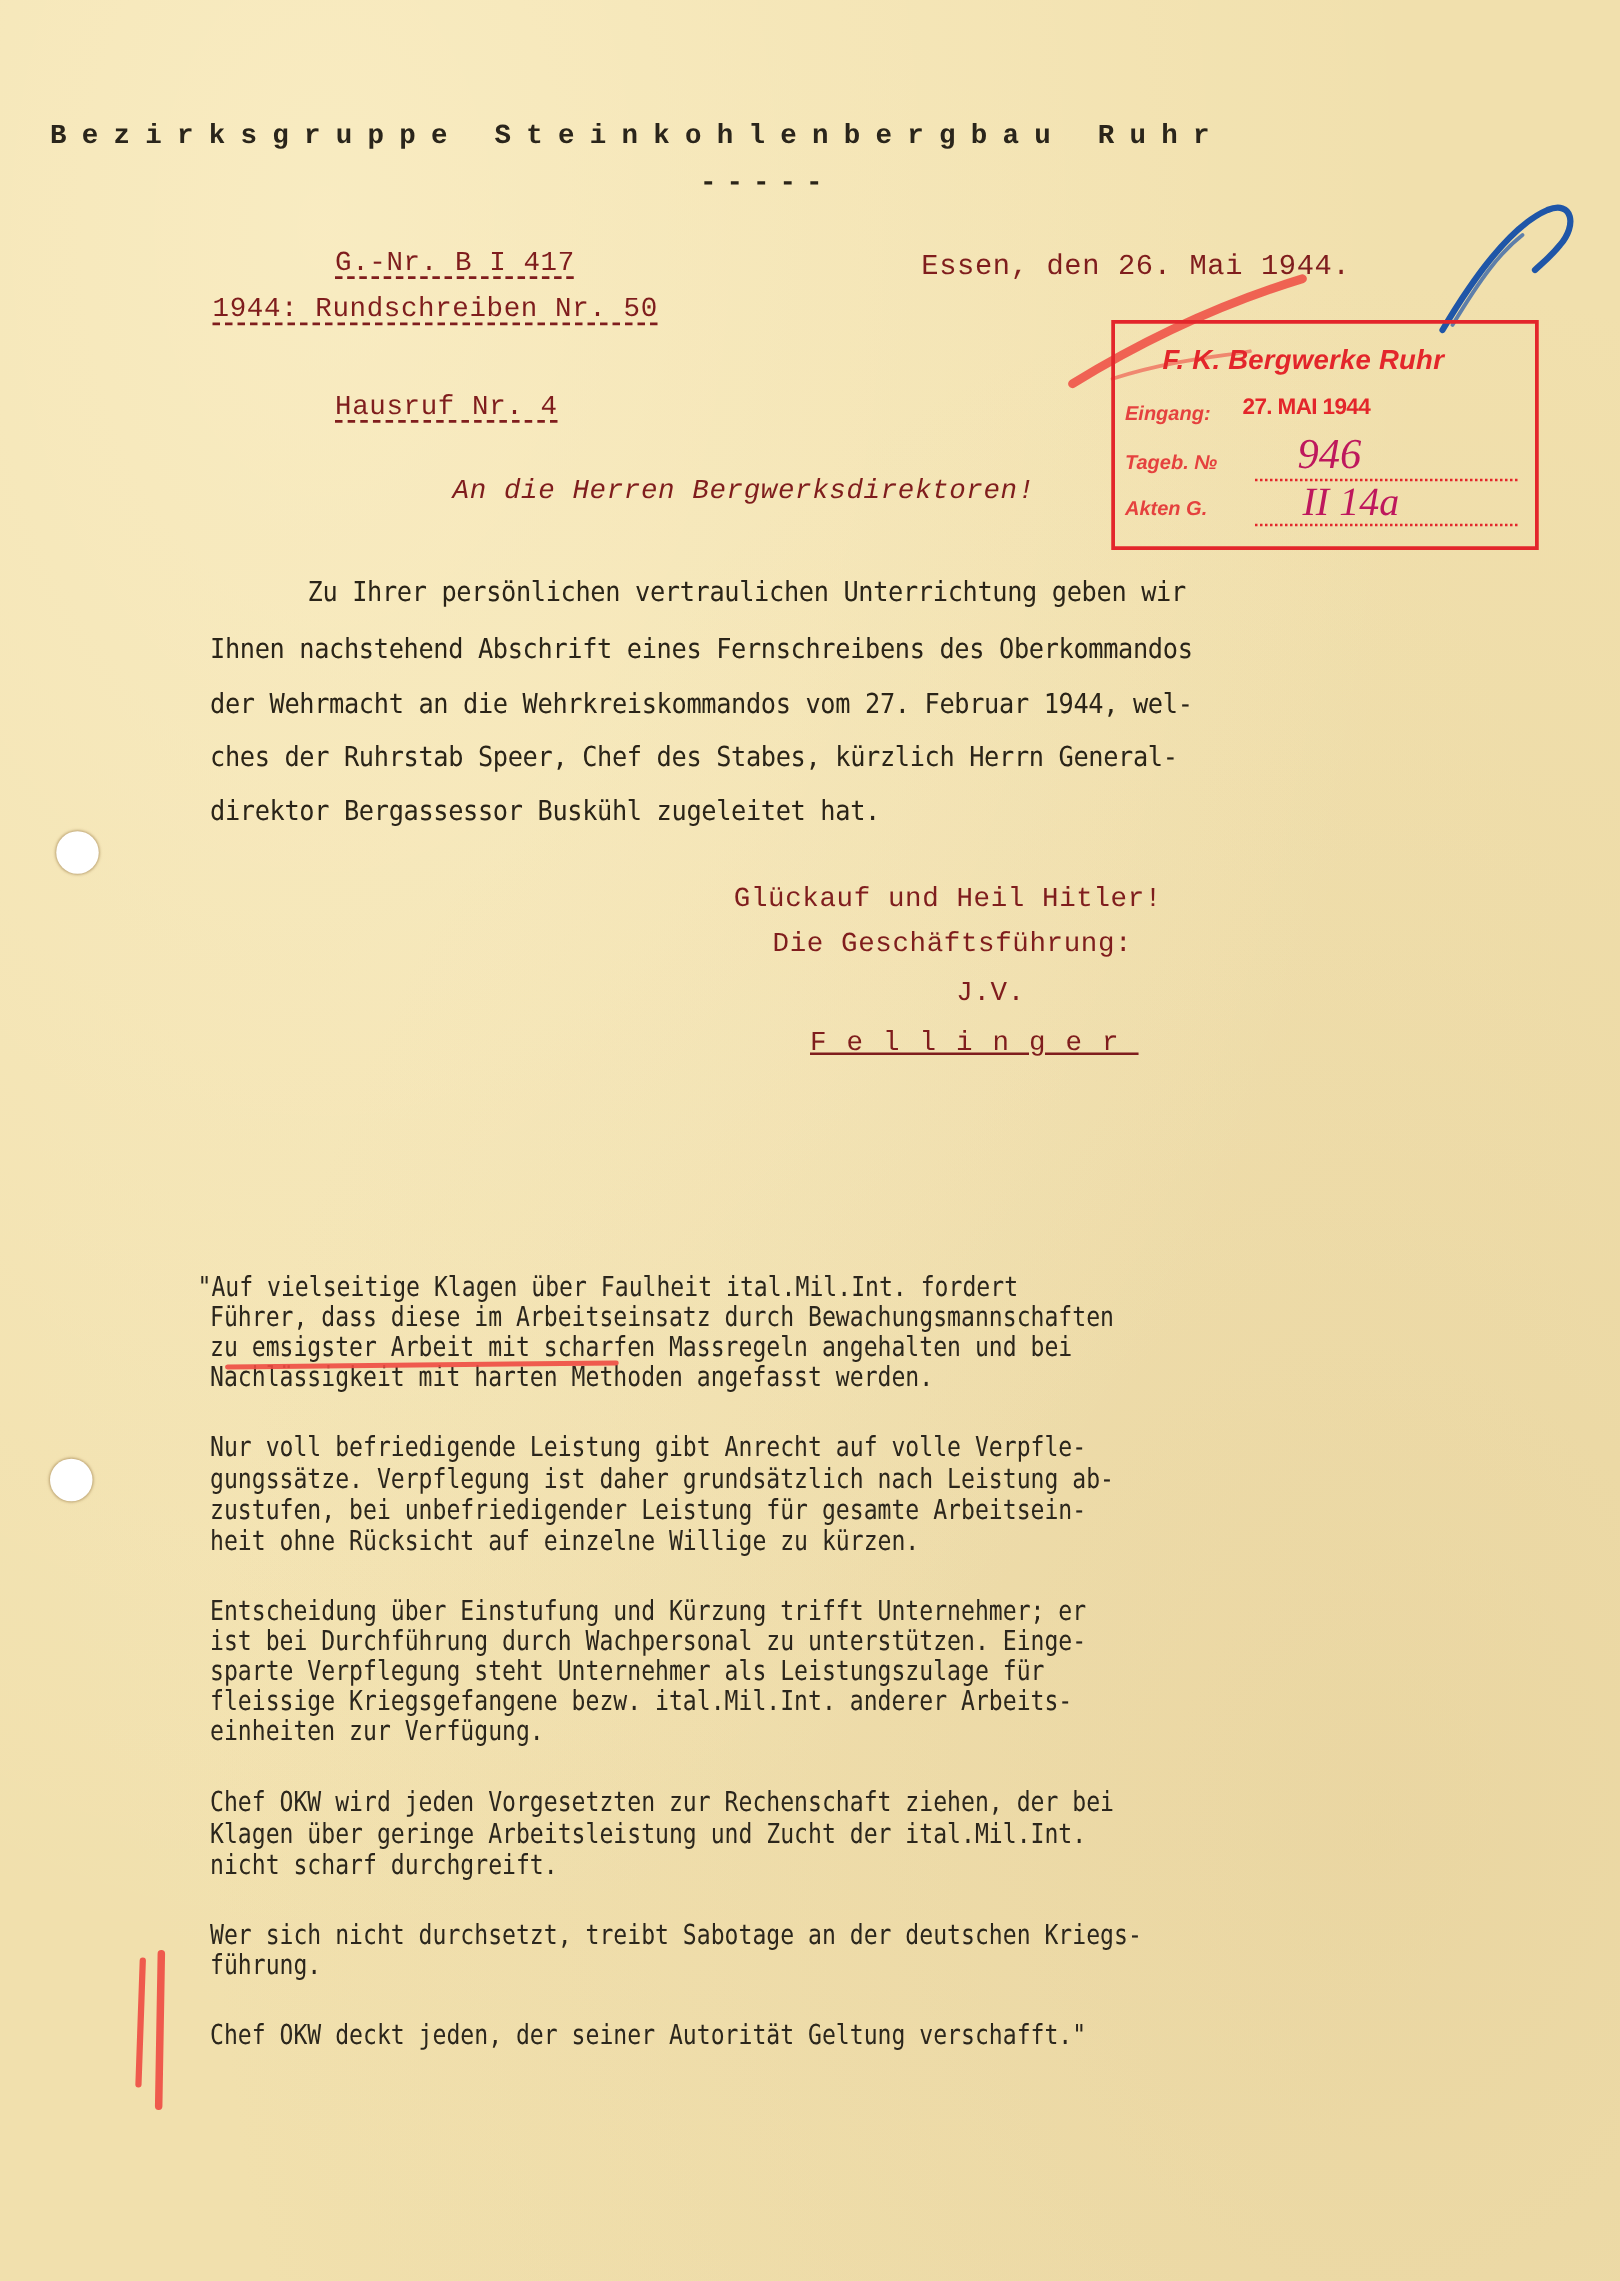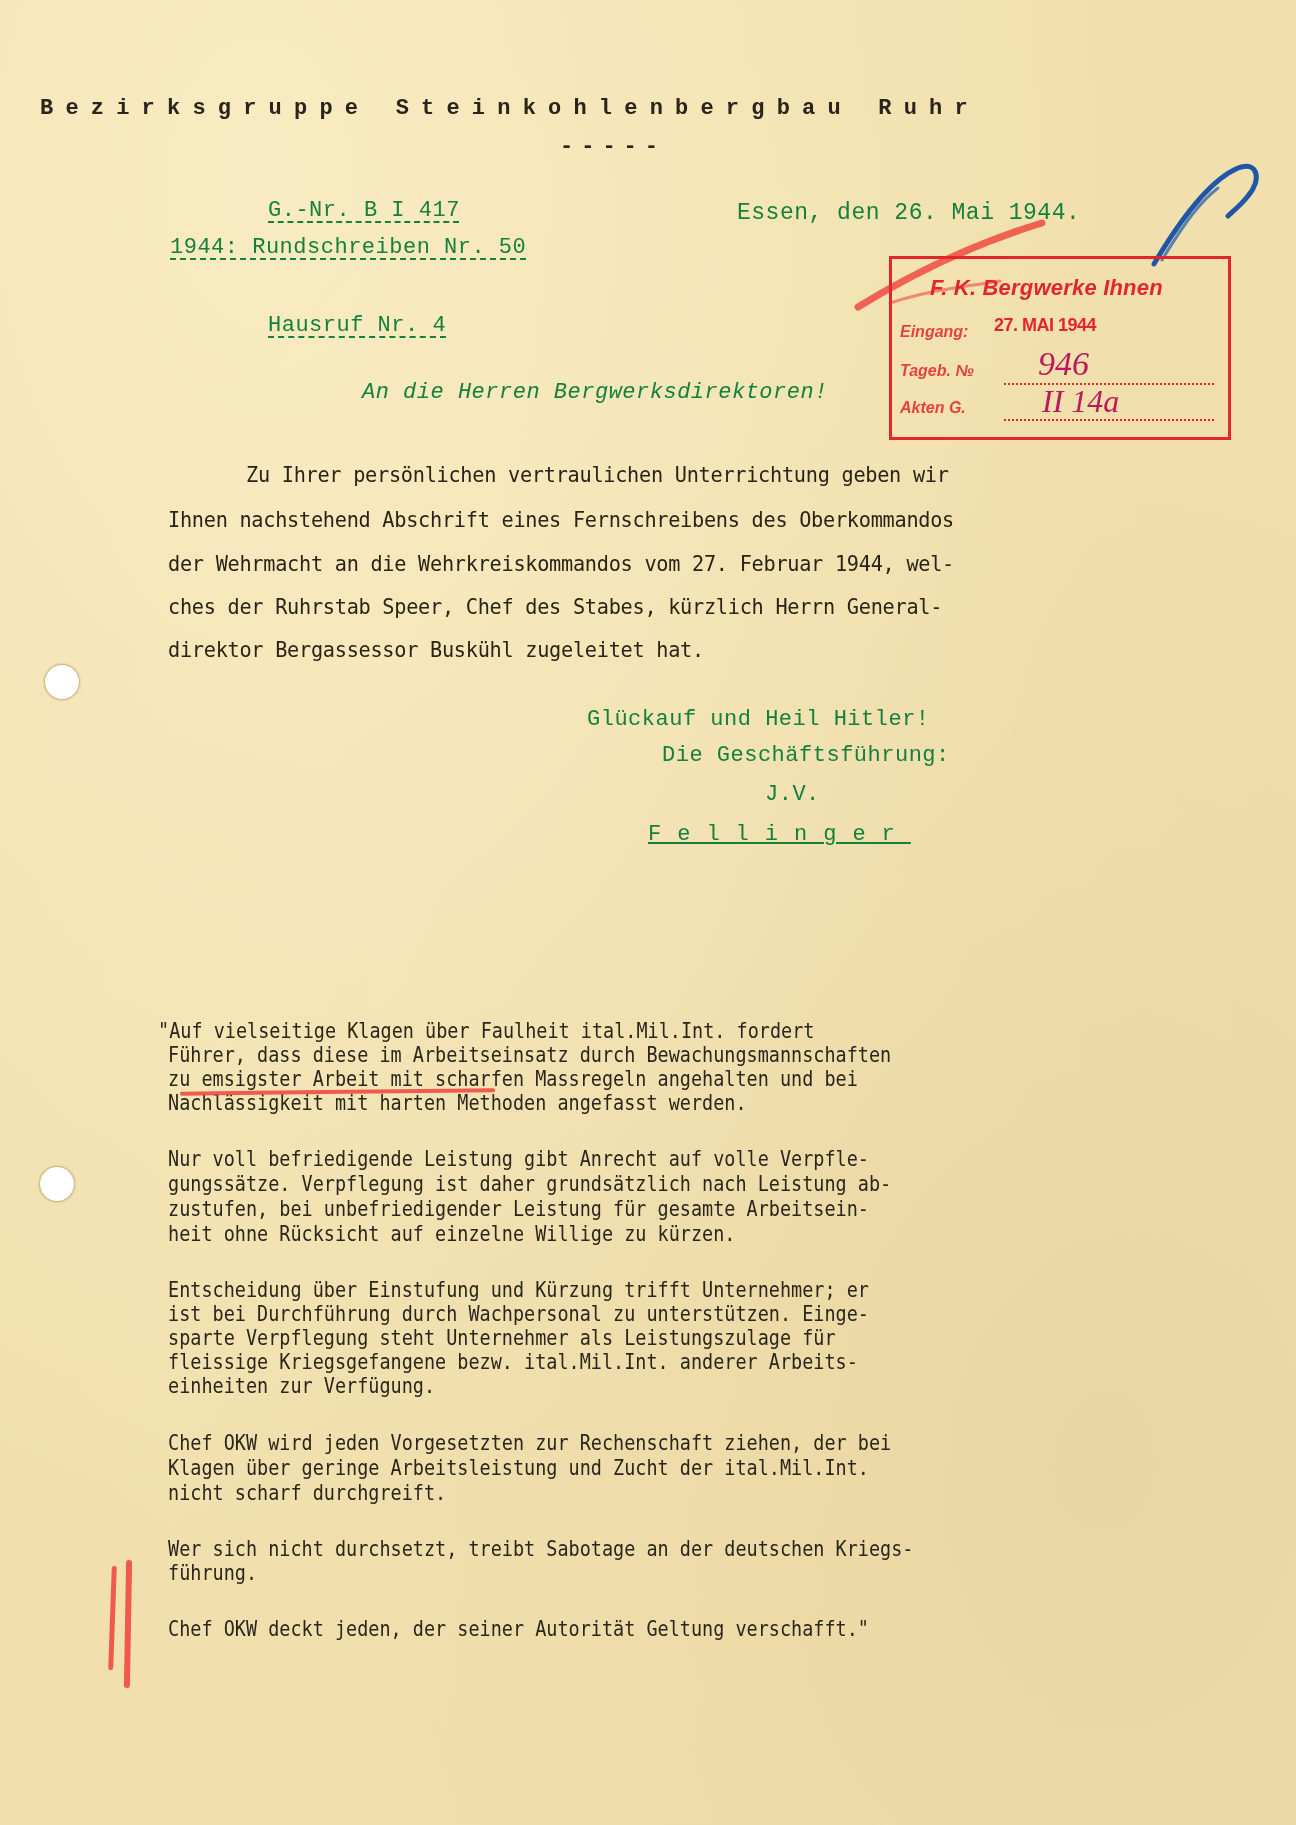--- a/index.html
+++ b/index.html
@@ -8,21 +8,21 @@
     background: #f1e0ad;
     background-image:
       radial-gradient(ellipse at 20% 10%, rgba(255,245,210,0.55), rgba(255,245,210,0) 60%),
       radial-gradient(ellipse at 85% 80%, rgba(220,195,140,0.35), rgba(220,195,140,0) 60%),
       radial-gradient(ellipse at 50% 55%, rgba(245,230,185,0.4), rgba(245,230,185,0) 70%);
     position: relative;
     font-family: "Liberation Mono", "DejaVu Sans Mono", monospace;
     color: #2a2418;
   }
   .abs { position: absolute; white-space: pre; }
-  .typed { font-size: 23px; letter-spacing: 0.5px; color: #15803d; }
+  .typed { font-size: 23px; letter-spacing: 0.5px; color: #7f1d1d; }
 
   .letterhead { top: 96px; left: 40px; font-size: 22px; letter-spacing: 12.2px; font-weight: bold; color: #2a251b; }
   .dashes { top: 134px; left: 560px; font-size: 22px; letter-spacing: 8px; font-weight: bold; }
 
   .ref-line { font-size: 22px; text-decoration: underline; text-decoration-style: dashed; text-underline-offset: 5px; }
   .date { top: 200px; left: 737px; font-size: 23px; }
 
   .salutation { top: 380px; left: 362px; font-size: 22px; font-style: italic; }
 
   .intro-line { left: 168px; font-family: "DejaVu Sans Mono", monospace; font-size: 22px; letter-spacing: -0.3px; transform: scaleX(0.92); transform-origin: left top; }
@@ -67,21 +67,21 @@
   <path d="M8 92 C 60 60, 120 30, 192 8" stroke="#ee4b42" stroke-width="7" fill="none" stroke-linecap="round" opacity="0.85"></path>
   <path d="M40 88 C 90 72, 130 70, 150 66" stroke="#ee4b42" stroke-width="3" fill="none" stroke-linecap="round" opacity="0.6"></path>
 </svg>
 
 <svg class="blue-stroke" style="left:1140px; top:160px;" width="130" height="110" viewBox="0 0 130 110">
   <path d="M14 104 C 40 60, 70 20, 98 8 C 118 0, 122 20, 108 36 C 100 46, 92 52, 88 56" stroke="#1f56a8" stroke-width="5" fill="none" stroke-linecap="round"></path>
   <path d="M22 100 C 45 62, 60 42, 78 28" stroke="#1f56a8" stroke-width="3" fill="none" stroke-linecap="round" opacity="0.7"></path>
 </svg>
 
 <div class="stamp">
-  <div class="s-title">F. K. Bergwerke Ihnen</div>
+  <div class="s-title">F. K. Bergwerke Ruhr</div>
   <div class="s-label" style="top:64px; left:8px;">Eingang:</div>
   <div class="s-date">27. MAI 1944</div>
   <div class="s-label" style="top:103px; left:8px;">Tageb. №</div>
   <div class="s-dots" style="top:124px;"></div>
   <div class="s-hand" style="top:86px; left:146px; font-size:34px;">946</div>
   <div class="s-label" style="top:140px; left:8px;">Akten G.</div>
   <div class="s-dots" style="top:160px;"></div>
   <div class="s-hand" style="top:124px; left:150px; font-size:32px;">II 14a</div>
 </div>
 
@@ -92,21 +92,21 @@
   <div class="abs intro-line" style="top:507px;">Ihnen nachstehend Abschrift eines Fernschreibens des Oberkommandos</div>
   <div class="abs intro-line" style="top:551px;">der Wehrmacht an die Wehrkreiskommandos vom 27. Februar 1944, wel-</div>
   <div class="abs intro-line" style="top:594px;">ches der Ruhrstab Speer, Chef des Stabes, kürzlich Herrn General-</div>
   <div class="abs intro-line" style="top:637px;">direktor Bergassessor Buskühl zugeleitet hat.</div>
 </div>
 
 <div class="punch-hole" style="left:45px; top:665px;"></div>
 <div class="punch-hole" style="left:40px; top:1167px;"></div>
 
 <div class="abs typed closing" style="top:707px; left:587px;text-align:center;">Glückauf und Heil Hitler!</div>
-<div class="abs typed closing" style="top:743px; left:618px;margin-left:44px;">Die Geschäftsführung:</div>
+<div class="abs typed closing" style="top:743px; left:618px;">Die Geschäftsführung:</div>
 <div class="abs typed closing" style="top:782px; left:765px;">J.V.</div>
 <div class="abs typed closing sig-name" style="top:822px; left:648px;">Fellinger</div>
 
 <div>
   <div>
     <div class="abs quote-line" style="top:1018px; left:158px;">"Auf vielseitige Klagen über Faulheit ital.Mil.Int. fordert</div>
     <div class="abs quote-line" style="top:1042px;">Führer, dass diese im Arbeitseinsatz durch Bewachungsmannschaften</div>
     <div class="abs quote-line" style="top:1066px;">zu emsigster Arbeit mit scharfen Massregeln angehalten und bei</div>
     <div class="abs quote-line" style="top:1090px;">Nachlässigkeit mit harten Methoden angefasst werden.</div>
   </div>

